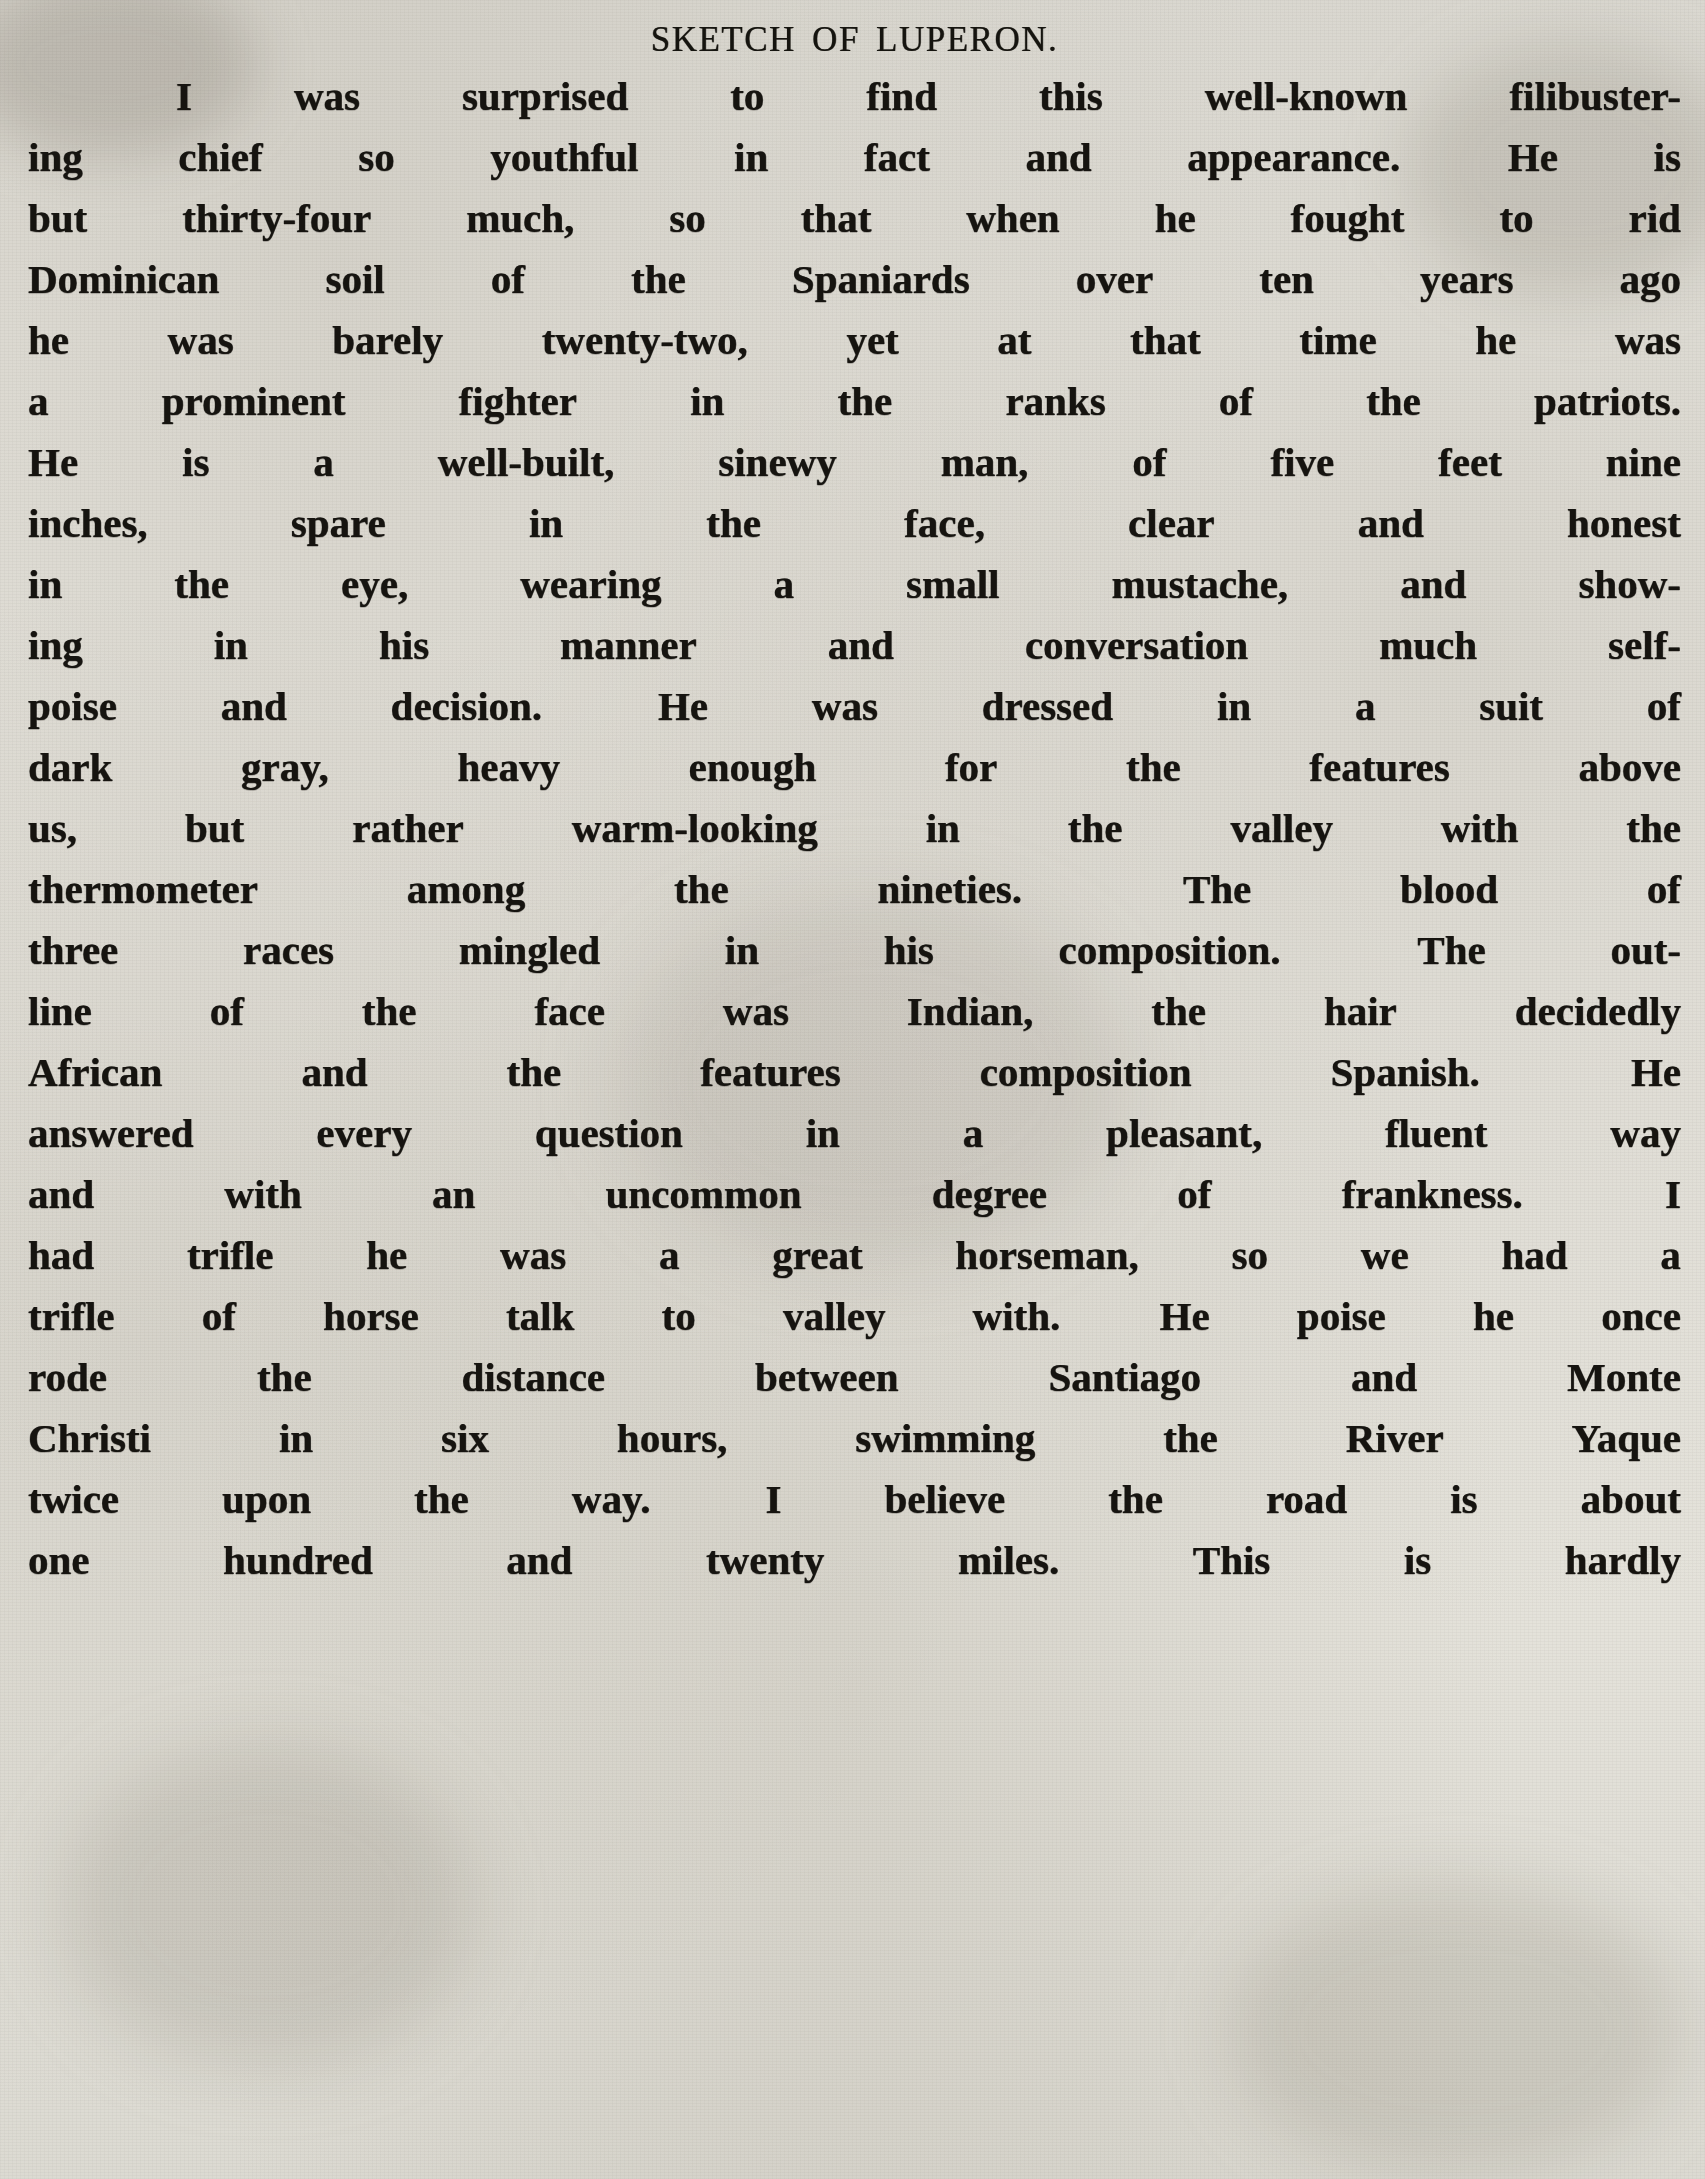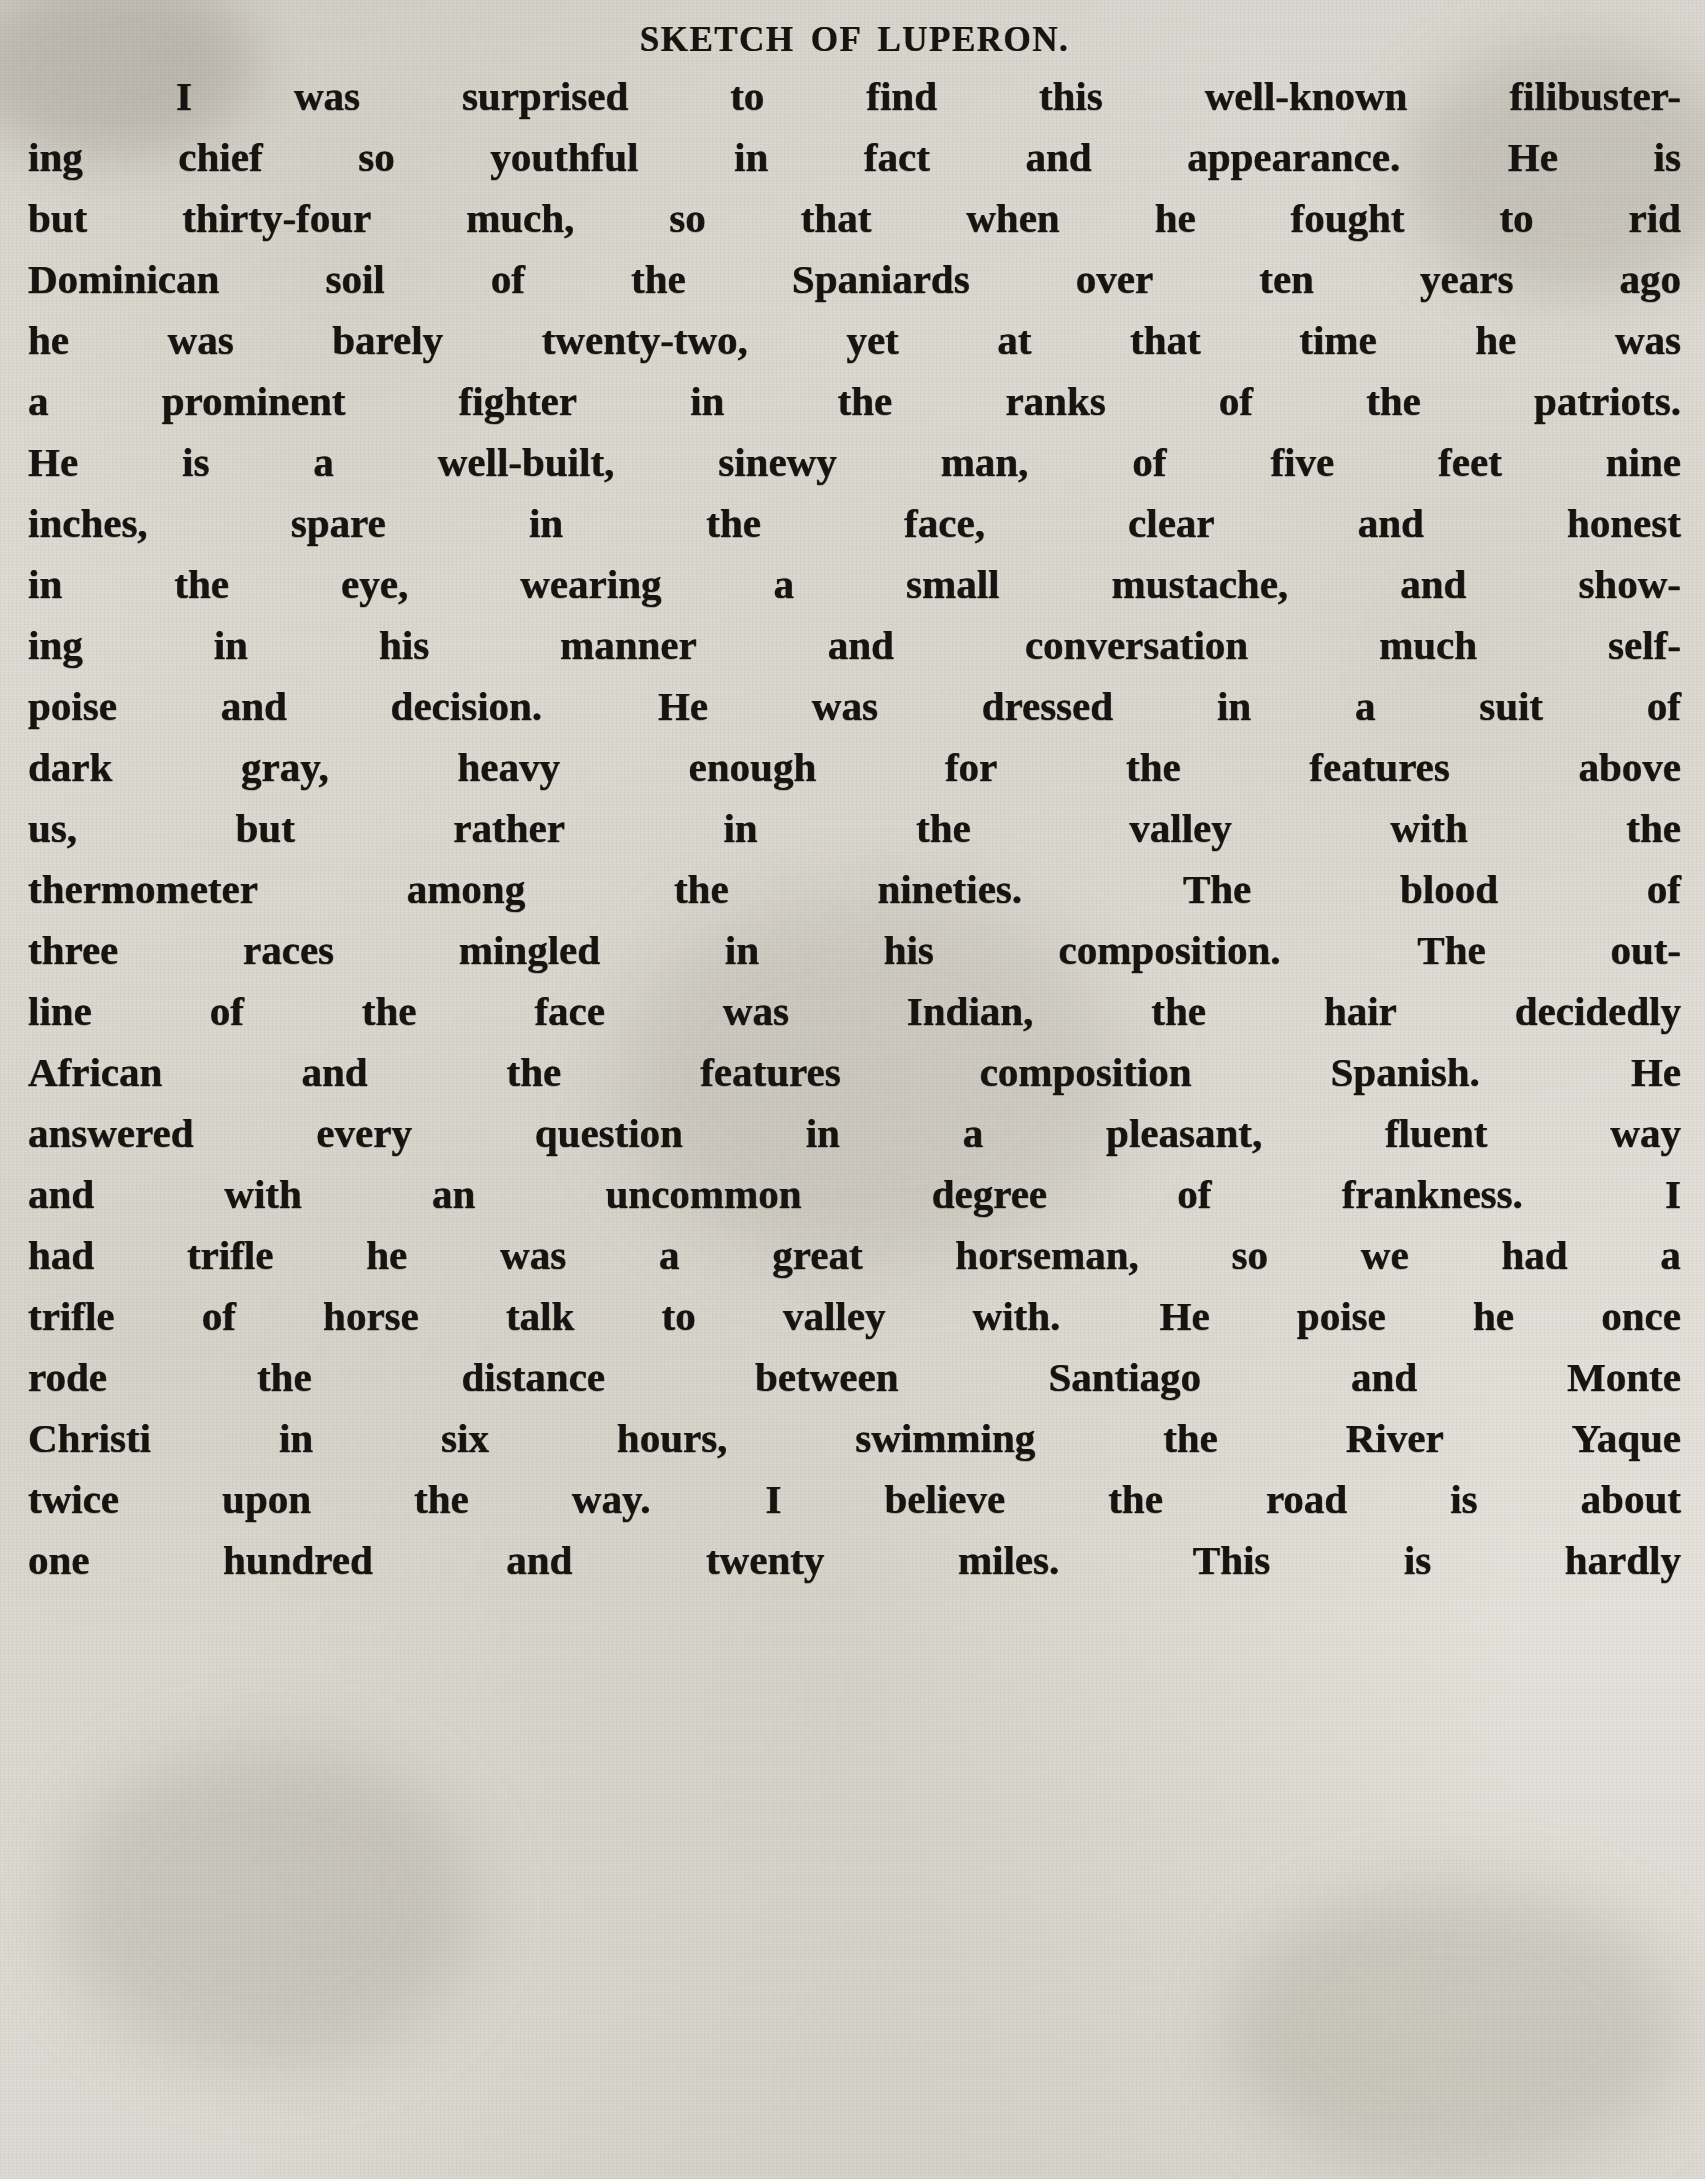--- a/index.html
+++ b/index.html
@@ -51,21 +51,21 @@
   .column {
     position: absolute;
     left: 28px;
     top: 10px;
     width: 1653px;
   }
 
   .headline {
     text-align: center;
     font-family: "Liberation Serif", serif;
-    font-weight: bold;
+    font-weight: normal;
     font-size: 35px;
     letter-spacing: 1.5px;
     color: #15140f;
     margin: 0 0 6px 0;
     padding-top: 10px;
     word-spacing: 6px;
     text-shadow: 0.5px 0 0 rgba(25,22,16,0.55), -0.4px 0.3px 0 rgba(25,22,16,0.35);
   }
 
   .body-text {
@@ -128,21 +128,21 @@
         <div class="srcline"><span class="w">but</span><span class="w">thirty-four</span><span class="w">much,</span><span class="w">so</span><span class="w">that</span><span class="w">when</span><span class="w">he</span><span class="w">fought</span><span class="w">to</span><span class="w">rid</span></div>
         <div class="srcline"><span class="w">Dominican</span><span class="w">soil</span><span class="w">of</span><span class="w">the</span><span class="w">Spaniards</span><span class="w">over</span><span class="w">ten</span><span class="w">years</span><span class="w">ago</span></div>
         <div class="srcline"><span class="w">he</span><span class="w">was</span><span class="w">barely</span><span class="w">twenty-two,</span><span class="w">yet</span><span class="w">at</span><span class="w">that</span><span class="w">time</span><span class="w">he</span><span class="w">was</span></div>
         <div class="srcline"><span class="w">a</span><span class="w">prominent</span><span class="w">fighter</span><span class="w">in</span><span class="w">the</span><span class="w">ranks</span><span class="w">of</span><span class="w">the</span><span class="w">patriots.</span></div>
         <div class="srcline"><span class="w">He</span><span class="w">is</span><span class="w">a</span><span class="w">well-built,</span><span class="w">sinewy</span><span class="w">man,</span><span class="w">of</span><span class="w">five</span><span class="w">feet</span><span class="w">nine</span></div>
         <div class="srcline"><span class="w">inches,</span><span class="w">spare</span><span class="w">in</span><span class="w">the</span><span class="w">face,</span><span class="w">clear</span><span class="w">and</span><span class="w">honest</span></div>
         <div class="srcline"><span class="w">in</span><span class="w">the</span><span class="w">eye,</span><span class="w">wearing</span><span class="w">a</span><span class="w">small</span><span class="w">mustache,</span><span class="w">and</span><span class="w">show-</span></div>
         <div class="srcline"><span class="w">ing</span><span class="w">in</span><span class="w">his</span><span class="w">manner</span><span class="w">and</span><span class="w">conversation</span><span class="w">much</span><span class="w">self-</span></div>
         <div class="srcline"><span class="w">poise</span><span class="w">and</span><span class="w">decision.</span><span class="w" style="margin-left: 12px;">He</span><span class="w">was</span><span class="w">dressed</span><span class="w">in</span><span class="w">a</span><span class="w">suit</span><span class="w">of</span></div>
         <div class="srcline"><span class="w">dark</span><span class="w">gray,</span><span class="w">heavy</span><span class="w">enough</span><span class="w">for</span><span class="w">the</span><span class="w">features</span><span class="w">above</span></div>
-        <div class="srcline"><span class="w">us,</span><span class="w">but</span><span class="w">rather</span><span class="w">in</span><span class="w">the</span><span class="w">valley</span><span class="w">with</span><span class="w">the</span></div>
+        <div class="srcline"><span class="w">us,</span><span class="w">but</span><span class="w">rather</span><span class="w">warm-looking</span><span class="w">in</span><span class="w">the</span><span class="w">valley</span><span class="w">with</span><span class="w">the</span></div>
         <div class="srcline"><span class="w">thermometer</span><span class="w">among</span><span class="w">the</span><span class="w">nineties.</span><span class="w" style="margin-left: 12px;">The</span><span class="w">blood</span><span class="w">of</span></div>
         <div class="srcline"><span class="w">three</span><span class="w">races</span><span class="w">mingled</span><span class="w">in</span><span class="w">his</span><span class="w">composition.</span><span class="w" style="margin-left: 12px;">The</span><span class="w">out-</span></div>
         <div class="srcline"><span class="w">line</span><span class="w">of</span><span class="w">the</span><span class="w">face</span><span class="w">was</span><span class="w">Indian,</span><span class="w">the</span><span class="w">hair</span><span class="w">decidedly</span></div>
         <div class="srcline"><span class="w">African</span><span class="w">and</span><span class="w">the</span><span class="w">features</span><span class="w">composition</span><span class="w">Spanish.</span><span class="w" style="margin-left: 12px;">He</span></div>
         <div class="srcline"><span class="w">answered</span><span class="w">every</span><span class="w">question</span><span class="w">in</span><span class="w">a</span><span class="w">pleasant,</span><span class="w">fluent</span><span class="w">way</span></div>
         <div class="srcline"><span class="w">and</span><span class="w">with</span><span class="w">an</span><span class="w">uncommon</span><span class="w">degree</span><span class="w">of</span><span class="w">frankness.</span><span class="w" style="margin-left: 12px;">I</span></div>
         <div class="srcline"><span class="w">had</span><span class="w">trifle</span><span class="w">he</span><span class="w">was</span><span class="w">a</span><span class="w">great</span><span class="w">horseman,</span><span class="w">so</span><span class="w">we</span><span class="w">had</span><span class="w">a</span></div>
         <div class="srcline"><span class="w">trifle</span><span class="w">of</span><span class="w">horse</span><span class="w">talk</span><span class="w">to</span><span class="w">valley</span><span class="w">with.</span><span class="w" style="margin-left: 12px;">He</span><span class="w">poise</span><span class="w">he</span><span class="w">once</span></div>
         <div class="srcline"><span class="w">rode</span><span class="w">the</span><span class="w">distance</span><span class="w">between</span><span class="w">Santiago</span><span class="w">and</span><span class="w">Monte</span></div>
         <div class="srcline"><span class="w">Christi</span><span class="w">in</span><span class="w">six</span><span class="w">hours,</span><span class="w">swimming</span><span class="w">the</span><span class="w">River</span><span class="w">Yaque</span></div>

